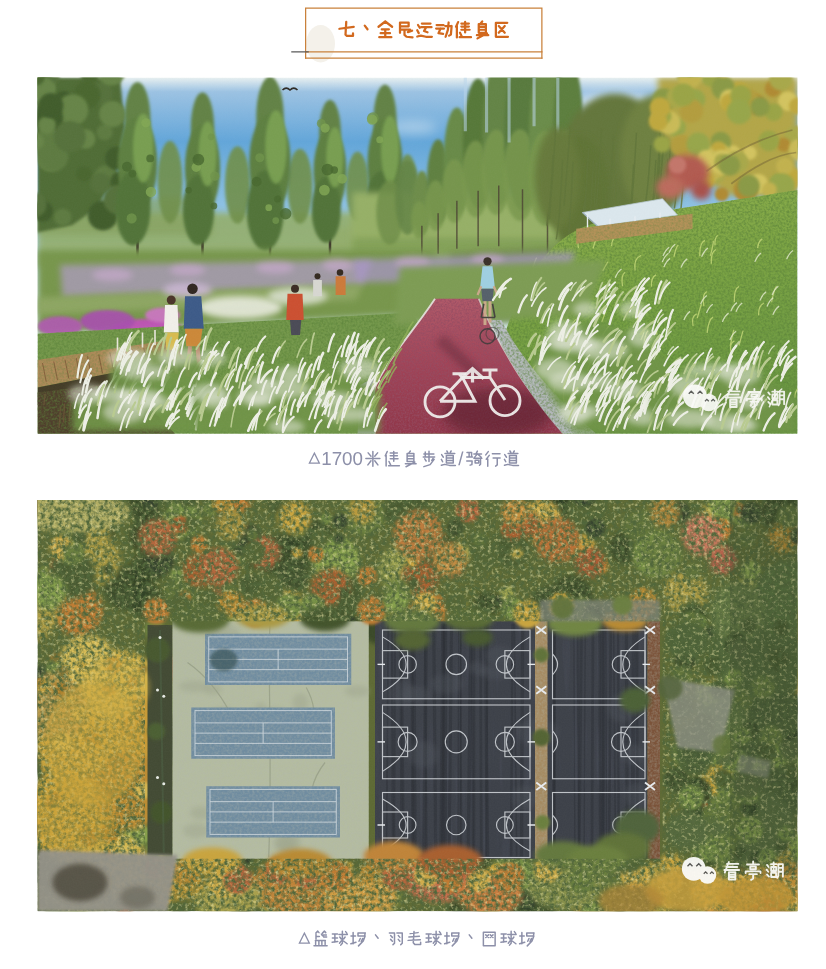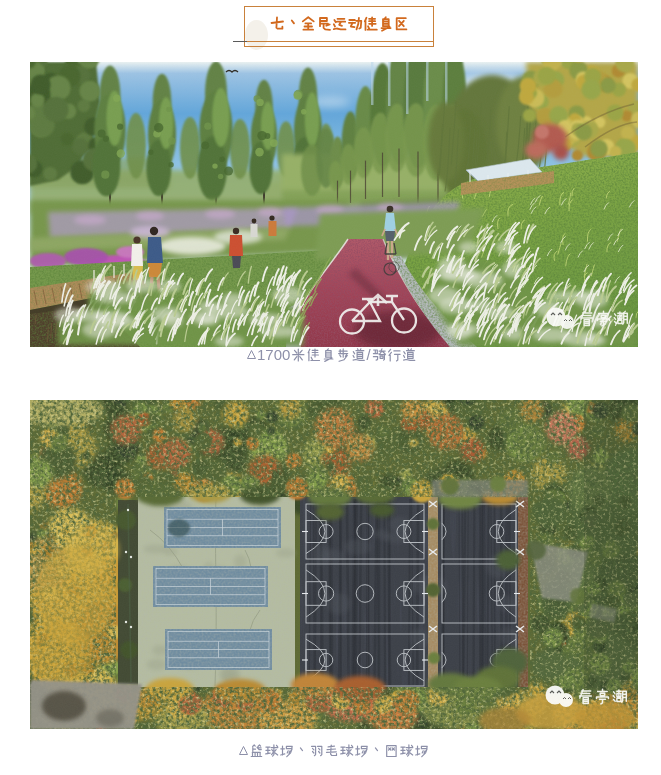--- a/index.html
+++ b/index.html
@@ -1223,21 +1223,21 @@
 <path d="M521,253 l2,-2 l2,2 M528,253 l2,-2 l2,2" stroke="#555" stroke-width="1.1" fill="none"></path>
 <path d="M534,259 l1.5,-1.5 l1.5,1.5 M539,259 l1.5,-1.5 l1.5,1.5" stroke="#555" stroke-width="1" fill="none"></path>
 <path d="M554.1,249.6 L550.8,258.1 M552.6,251.1 L561.7,251.1 M552.0,253.6 L560.8,253.6 M550.5,256.0 L562.3,256.0 M554.1,257.8 L559.3,257.8 M554.1,257.8 L554.1,263.6 M559.3,257.8 L559.3,263.6 M554.1,259.8 L559.3,259.8 M554.1,261.6 L559.3,261.6 M554.1,263.6 L559.3,263.6" stroke="#fbfbf8" stroke-width="1.5" fill="none" stroke-linecap="round" stroke-linejoin="round" opacity="1"></path>
         <path d="M573.5,249.2 L573.5,250.8 M568.7,251.6 L578.2,251.6 M571.2,253.3 L575.7,253.3 M571.2,253.3 L571.2,255.4 M575.7,253.3 L575.7,255.4 M571.2,255.4 L575.7,255.4 M567.5,257.1 L579.4,257.1 M567.5,257.1 L567.5,258.4 M579.4,257.1 L579.4,258.4 M570.4,259.3 L576.5,259.3 M573.5,259.3 L573.5,262.8 L571.9,263.9" stroke="#fbfbf8" stroke-width="1.5" fill="none" stroke-linecap="round" stroke-linejoin="round" opacity="1"></path>
         <path d="M584.6,251.9 L585.9,253.6 M584.3,255.7 L585.6,257.4 M584.6,259.5 L586.2,261.3 M587.8,251.3 L592.2,251.3 M589.9,249.9 L589.9,256.8 M587.9,253.6 L591.9,253.6 M587.9,253.6 L587.9,256.8 M591.9,253.6 L591.9,256.8 M587.9,256.8 L591.9,256.8 M587.9,258.3 L591.9,258.3 M587.9,258.3 L587.9,261.6 M591.9,258.3 L591.9,261.6 M587.9,261.6 L591.9,261.6 M593.7,251.3 L597.3,251.3 M593.7,251.3 L593.7,260.7 L592.8,262.2 M597.3,251.3 L597.3,261.3 M593.7,254.3 L597.3,254.3 M593.7,257.4 L597.3,257.4" stroke="#fbfbf8" stroke-width="1.5" fill="none" stroke-linecap="round" stroke-linejoin="round" opacity="1"></path>
 </g>
 <rect x="0" y="0" width="608" height="285" fill="#808080" filter="url(#grain1)" opacity="0.5"></rect>
 </svg>
 </div>
 
-<div class="abs" style="left:0;top:346px;width:661px;height:19px;"><svg width="661" height="19">
+<div class="abs" style="left:0;top:358px;width:661px;height:19px;"><svg width="661" height="19">
       <path d="M251.5,4.5 L255.5,12.5 L247.5,12.5 Z" stroke="#8d90a9" stroke-width="1" fill="none"></path>
       <text x="257" y="14.2" font-family="Liberation Sans,sans-serif" font-size="15" fill="#8d90a9">1700</text>
       <path d="M298.3,3.2 L298.3,15.0 M292.7,8.7 L303.9,8.7 M294.5,4.3 L296.8,7.0 M302.1,4.3 L299.8,7.0 M294.3,13.9 L296.8,10.6 M302.3,13.9 L299.8,10.6" stroke="#8d90a9" stroke-width="1.2" fill="none" stroke-linecap="round" stroke-linejoin="round" opacity="1"></path>
       <path d="M309.8,3.2 L308.2,6.7 M308.9,5.9 L308.9,14.7 M312.2,4.3 L317.9,4.3 M315.0,3.1 L315.0,11.0 M312.2,6.5 L317.9,6.5 M312.2,9.0 L318.4,9.0 M311.2,11.2 L312.5,13.9 M310.9,14.5 L319.5,14.5" stroke="#8d90a9" stroke-width="1.2" fill="none" stroke-linecap="round" stroke-linejoin="round" opacity="1"></path>
       <path d="M328.3,2.8 L326.8,4.7 M325.7,4.7 L331.1,4.7 M325.7,4.7 L325.7,11.2 M331.1,4.7 L331.1,11.2 M325.7,6.8 L331.1,6.8 M325.7,9.0 L331.1,9.0 M325.7,11.2 L331.1,11.2 M324.3,13.0 L332.9,13.0 M331.9,11.7 L324.8,15.4" stroke="#8d90a9" stroke-width="1.2" fill="none" stroke-linecap="round" stroke-linejoin="round" opacity="1"></path>
       <path d="M343.2,2.9 L343.2,7.6 M339.1,5.2 L347.1,5.2 M340.2,3.6 L340.2,7.6 M338.6,7.6 L347.7,7.6 M343.2,8.3 L343.2,11.2 M339.8,9.1 L340.9,10.8 M346.5,8.8 L345.4,10.4 M347.3,9.5 L344.1,13.7 L339.1,15.3" stroke="#8d90a9" stroke-width="1.2" fill="none" stroke-linecap="round" stroke-linejoin="round" opacity="1"></path>
       <path d="M357.5,2.8 L358.2,4.0 M360.9,2.8 L360.2,4.0 M356.0,4.7 L363.8,4.7 M357.1,6.4 L362.6,6.4 M357.1,6.4 L357.1,12.3 M362.6,6.4 L362.6,12.3 M357.1,8.4 L362.6,8.4 M357.1,10.4 L362.6,10.4 M357.1,12.3 L362.6,12.3 M353.3,5.7 L354.7,7.8 M353.1,9.5 L354.1,11.4 M353.1,14.2 L355.7,13.5 L359.6,14.3 L364.3,14.3" stroke="#8d90a9" stroke-width="1.2" fill="none" stroke-linecap="round" stroke-linejoin="round" opacity="1"></path>
       <text x="366.5" y="14.2" font-family="Liberation Sans,sans-serif" font-size="15" fill="#8d90a9">/</text>
       <path d="M373.6,4.0 L377.3,4.0 M375.3,4.0 L375.3,7.6 M377.3,4.0 L377.3,7.6 M373.4,7.6 L378.0,7.6 M373.4,10.7 L377.7,10.7 L377.5,13.7 L376.1,14.1 M381.9,2.9 L380.7,5.3 M379.1,5.1 L385.2,5.1 M381.9,5.1 L379.3,8.3 M382.2,5.3 L385.0,7.8 M379.1,8.6 L385.5,8.6 M380.1,10.2 L383.0,10.2 M380.1,10.2 L380.1,12.3 M383.0,10.2 L383.0,12.3 M380.1,12.3 L383.0,12.3 M384.4,8.6 L384.4,13.4 L383.6,14.2" stroke="#8d90a9" stroke-width="1.2" fill="none" stroke-linecap="round" stroke-linejoin="round" opacity="1"></path>
       <path d="M390.6,3.3 L388.6,5.9 M391.4,6.3 L389.0,9.4 M390.2,9.1 L390.2,14.9 M393.9,4.9 L400.0,4.9 M394.5,8.3 L400.1,8.3 M397.8,8.3 L397.8,13.9 L396.5,14.9" stroke="#8d90a9" stroke-width="1.2" fill="none" stroke-linecap="round" stroke-linejoin="round" opacity="1"></path>

